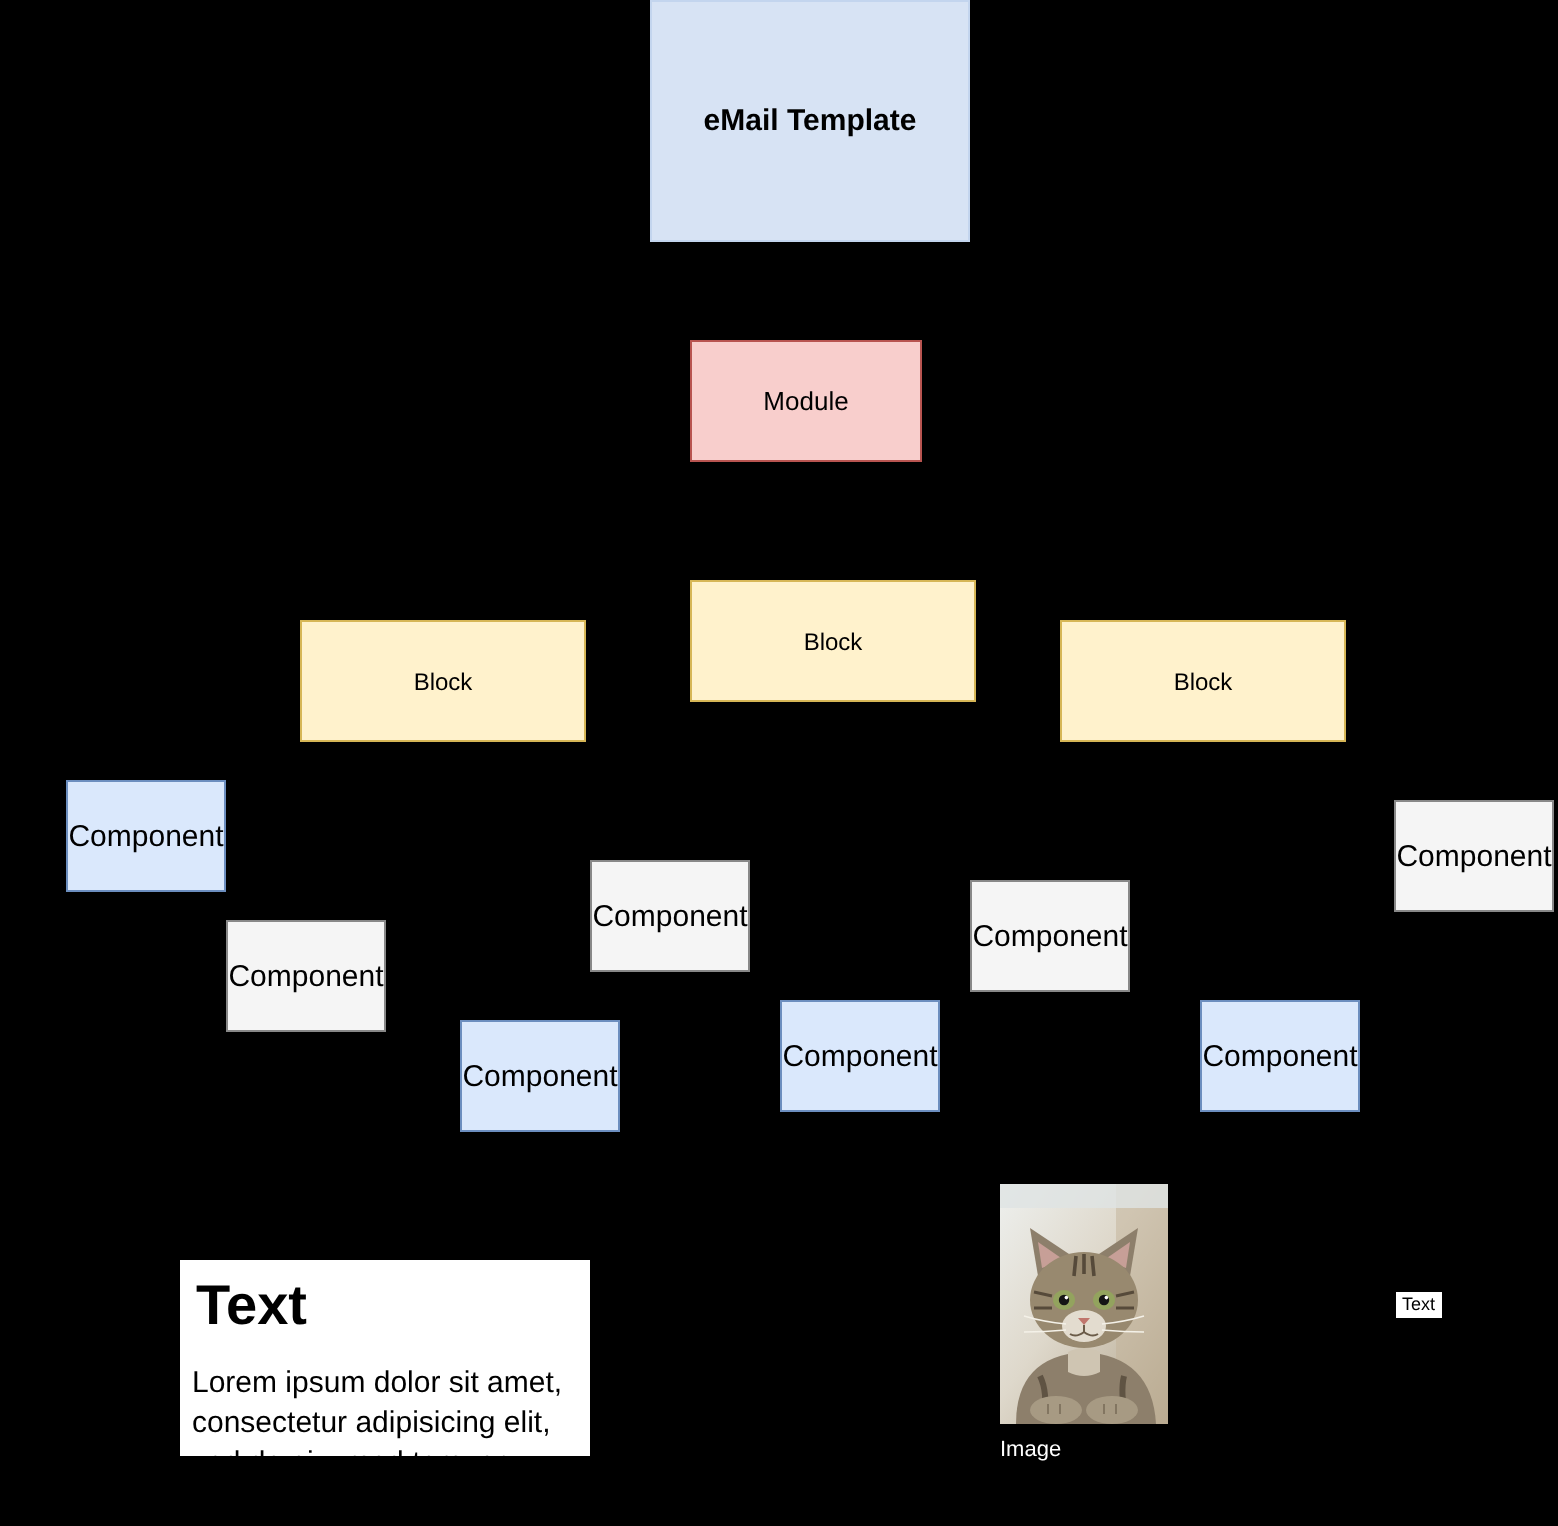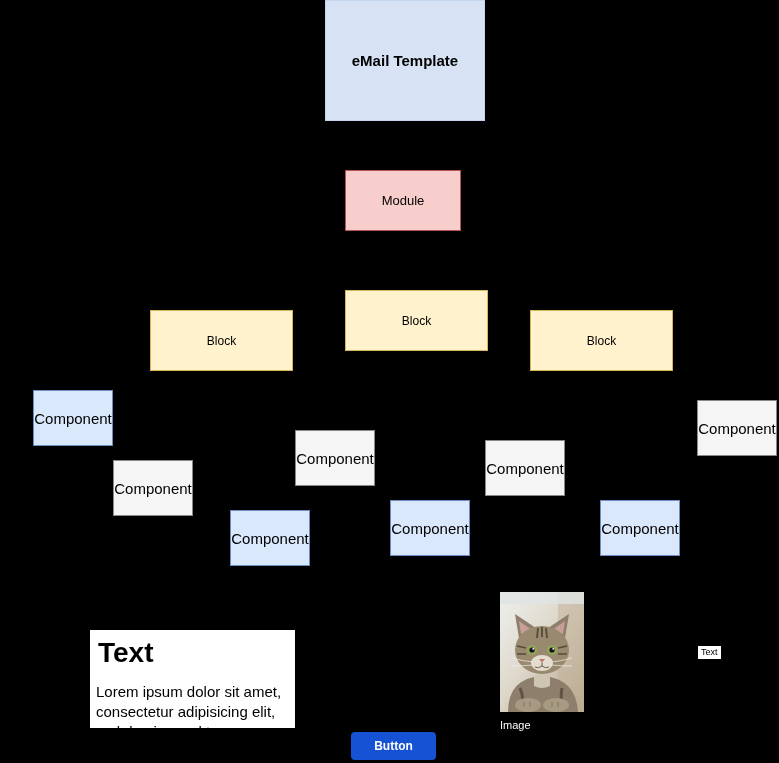--- a/index.html
+++ b/index.html
@@ -150,15 +150,14 @@
       <path d="M34 84 Q42 80 50 84 L50 94 Q42 98 34 94 Z" fill="#cfc5b2"></path>
       <ellipse cx="28" cy="113" rx="13" ry="7" fill="#a79a83"></ellipse>
       <ellipse cx="56" cy="113" rx="13" ry="7" fill="#a79a83"></ellipse>
       <path d="M24 110 v5 M30 110 v5 M52 110 v5 M58 110 v5" stroke="#7a6d59" stroke-width="0.8" fill="none"></path>
     </svg>
   </div>
   <div class="image-label">Image</div>
 
   <div class="icon-label">Text</div>
 
-  <button class="btn">Button</button>
 
 </div>
 
 </body></html>

